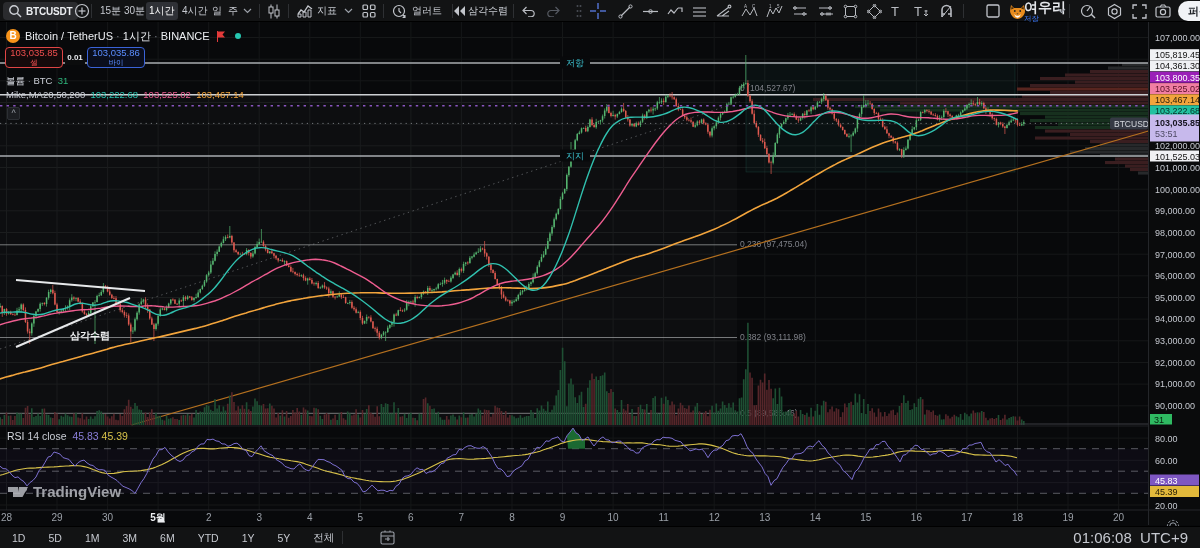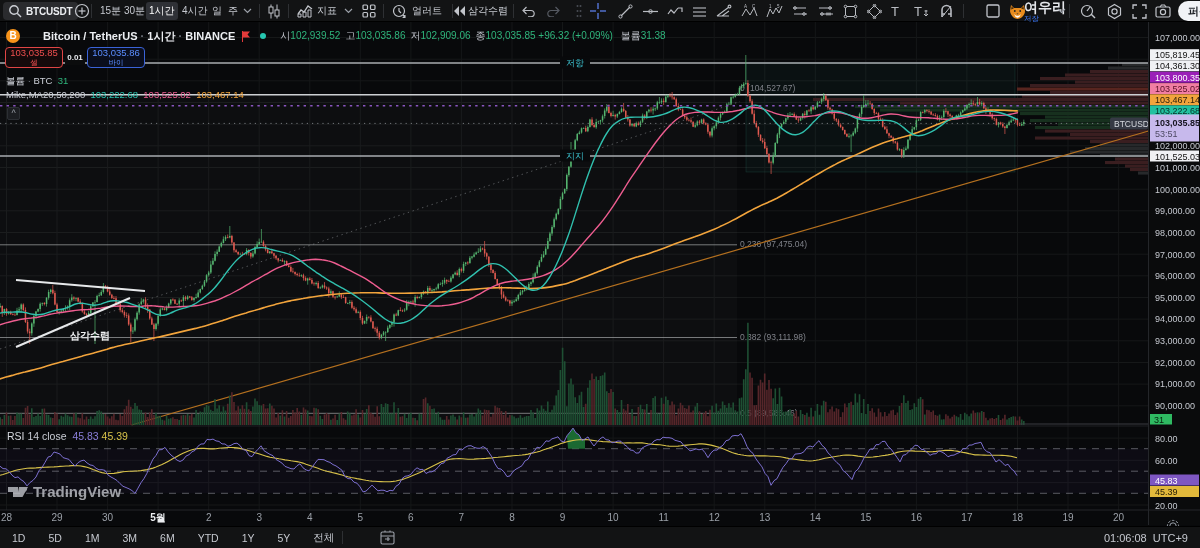--- a/index.html
+++ b/index.html
@@ -17,21 +17,21 @@
 .usr{display:inline-flex;flex-direction:column;line-height:1}
 .un{color:#e4e6ea;font-size:14px;font-weight:bold}
 .us{color:#3d7bff;font-size:7.5px;margin-top:1px}
 .pub{background:#f1f3f6;color:#1b1e24;font-size:11px;font-weight:bold;
  height:20px;line-height:20px;padding:0 12px 0 10px;border-radius:10px 0 0 10px;
  overflow:hidden;white-space:nowrap}
 #leg{position:absolute;left:0;top:0;z-index:20;color:#d5d8de}
 .l1{position:absolute;left:6px;top:29px;display:flex;align-items:center;height:14px;white-space:nowrap}
 .btc{width:14px;height:14px;border-radius:50%;background:#f7931a;color:#fff;
  font-size:10px;font-weight:bold;text-align:center;line-height:14px}
-.sname{font-size:11px;color:#eceef2;font-weight:700;margin-left:23px}
+.sname{font-size:11px;color:#eceef2;font-weight:400;margin-left:5px}
 .dim{color:#787d87}
 .livedot{width:6px;height:6px;border-radius:50%;background:#26c6b0;margin-left:9px}
 .ohlc{font-size:10px;margin-left:9px}
 .ohlc i{font-style:normal;color:#c0c3cb;margin-left:5px}
 .ohlc b{font-weight:normal;color:#2fb57c}
 .l2{position:absolute;left:5px;top:47px;display:flex;align-items:center;white-space:nowrap}
 .sell,.buy{display:flex;flex-direction:column;align-items:center;width:58px;
  height:21px;justify-content:center;border-radius:4px;font-size:9.5px;line-height:1.15}
 .sell{border:1px solid #e04545;color:#ef4f4f;background:#150a0b}
 .buy{border:1px solid #3a63d8;color:#5b8dff;background:#0a0e1d}
@@ -45,21 +45,21 @@
  border:1px solid #2c2f34;border-radius:2px;color:#9ba0a8;font-size:9px;
  text-align:center;line-height:10px}
 #rsileg{position:absolute;left:7px;top:430px;z-index:20;font-size:10.5px;color:#d6d9df}
 #rsileg .pu{color:#8a7fd9}#rsileg .ye{color:#d8c24a}
 #bb{position:absolute;left:0;top:526px;width:1200px;height:22px;background:#121314;
  border-top:1px solid #000;display:flex;justify-content:space-between;align-items:center;z-index:30}
 .bbl{display:flex;align-items:center;padding-left:12px}
 .bbl span{color:#c6c9d0;font-size:10.5px;margin-right:23px}
 .bbl .wide{margin-right:8px}
 .sep2{width:1px;height:13px;background:#2e3033;display:inline-block;margin-right:0}
-.bbr{color:#c6c9d0;font-size:11px;padding-right:12px}
+.bbr{color:#c6c9d0;font-size:15px;padding-right:12px}
 </style></head>
 <body>
 <div id="page">
 <div id="tb">
       <span class="abs" style="left:3px;">
         <span class="sym">
           <svg width="14" height="14" viewBox="0 0 14 14">
             <circle cx="6" cy="6" r="4.2" fill="none" stroke="#cdd0d6" stroke-width="1.4"></circle>
             <line x1="9.2" y1="9.2" x2="13" y2="13" stroke="#cdd0d6" stroke-width="1.4"></line>
           </svg>
@@ -556,21 +556,20 @@
 <div id="leg">
  <div class="l1">
   <span class="btc">B</span>
   <span class="sname">Bitcoin&nbsp;/&nbsp;TetherUS<span class="dim">&nbsp;·&nbsp;</span>1시간<span class="dim">&nbsp;·&nbsp;</span>BINANCE</span>
   <span style="display:inline-flex;margin-left:6px">
           <svg width="10" height="11" viewBox="0 0 10 11">
             <path d="M1 0v11h1V6.5h7L6.5 3.5 9 0.5H2V0z" fill="#e23a3a"></path>
           </svg>
         </span>
         <span class="livedot"></span>
-  <span class="ohlc"><i>시</i><b>102,939.52</b><i>고</i><b>103,035.86</b><i>저</i><b>102,909.06</b><i>종</i><b>103,035.85</b><b>&nbsp;+96.32 (+0.09%)</b><i>&nbsp;볼륨</i><b>31.38</b></span>
  </div>
  <div class="l2">
   <span class="sell">
           <span>103,035.85</span>
           <span class="small">셀</span>
         </span>
   <span class="spread">0.01</span>
   <span class="buy">
           <span>103,035.86</span>
           <span class="small">바이</span>

